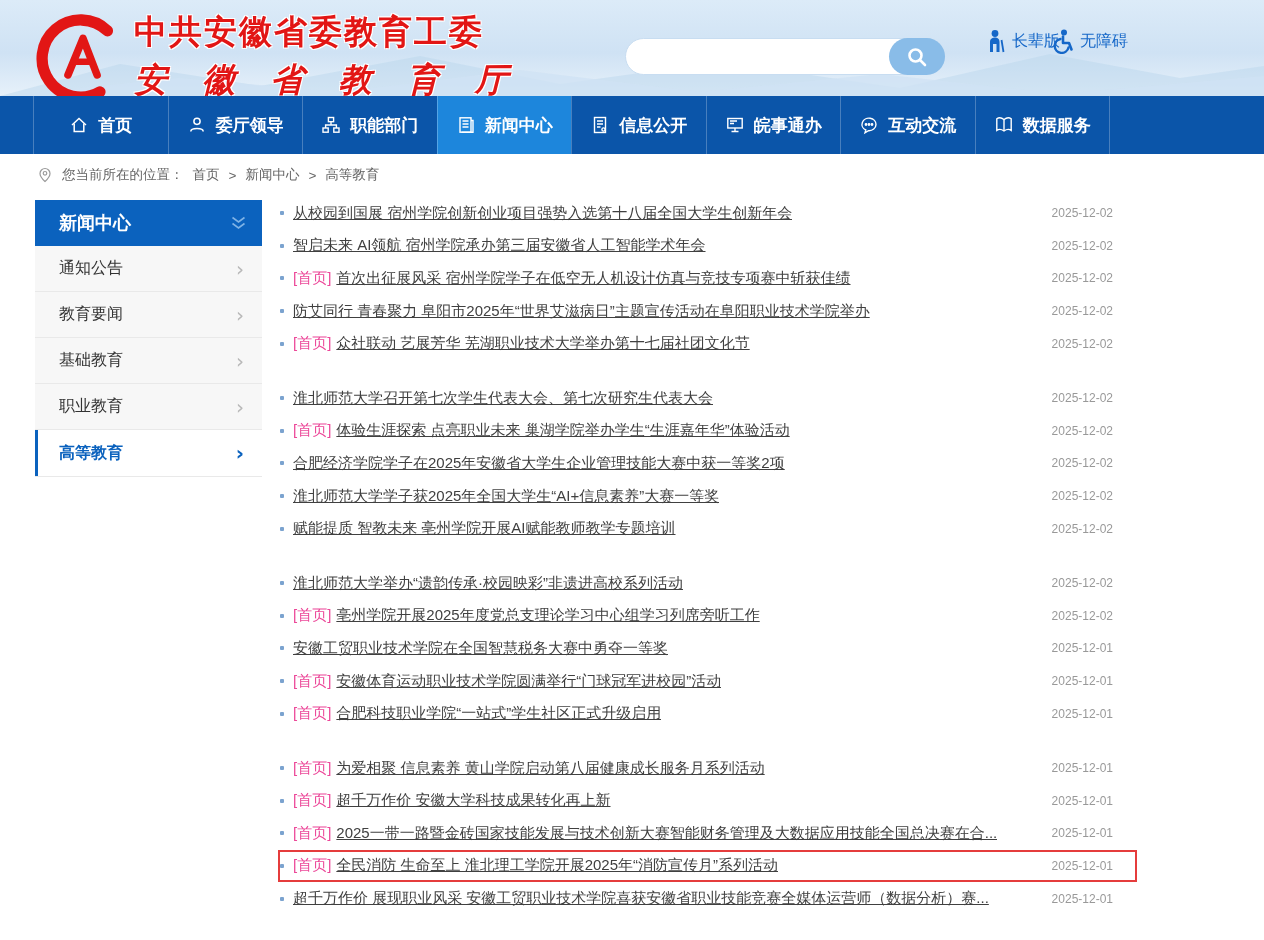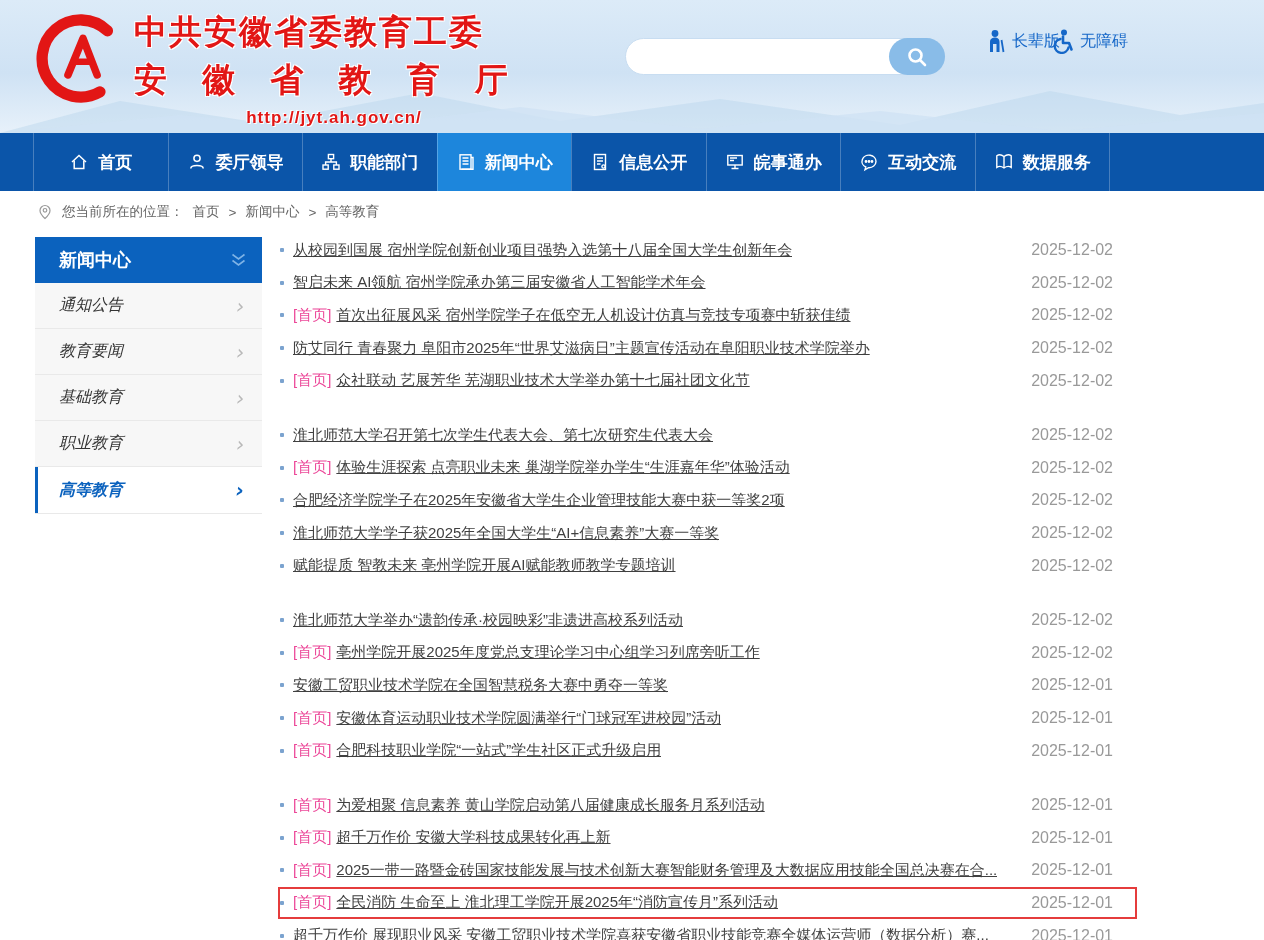--- a/index.html
+++ b/index.html
@@ -1,25 +1,25 @@
 <!DOCTYPE html>
 <html><head>
 <meta charset="utf-8">
 <style>
   * { box-sizing: border-box; margin: 0; padding: 0; }
   html, body { width: 1264px; height: 940px; overflow: hidden; }
   body { font-family: "Liberation Sans", "DejaVu Sans", sans-serif; background: #fff; position: relative; }
 
   
-  .header { position: relative; height: 133px; background: linear-gradient(180deg, #dcebf8 0%, #cfe2f4 55%, #e7f1fa 100%); overflow: hidden; }
+  .header { position: relative; height: 96px; background: linear-gradient(180deg, #dcebf8 0%, #cfe2f4 55%, #e7f1fa 100%); overflow: hidden; }
   .mountains { position: absolute; left: 0; bottom: 0; width: 1264px; height: 70px; }
   .logo { position: absolute; left: 36px; top: 8px; width: 94px; height: 102px; }
   .brand { position: absolute; left: 134px; top: 10px; width: 400px; }
   .brand-l1 { font-size: 33px; font-weight: bold; color: #e21615; letter-spacing: 2px; white-space: nowrap; text-shadow: 1px 1px 0 #fff, -1px -1px 0 #fff, 1px -1px 0 #fff, -1px 1px 0 #fff; }
-  .brand-l2 { font-size: 33px; font-weight: bold; color: #e21615; letter-spacing: 13px; white-space: nowrap; margin-top: 3px; text-shadow: 1px 1px 0 #fff, -1px -1px 0 #fff, 1px -1px 0 #fff, -1px 1px 0 #fff; }
+  .brand-l2 { font-size: 33px; font-weight: bold; color: #e21615; letter-spacing: 13px; white-space: nowrap; margin-top: 3px; text-shadow: 1px 1px 0 #fff, -1px -1px 0 #fff, 1px -1px 0 #fff, -1px 1px 0 #fff; font-style: italic; }
   .brand-url { font-size: 17px; font-weight: bold; color: #e21615; text-align: center; margin-top: 5px; letter-spacing: 1px; text-shadow: 1px 1px 0 #fff, -1px -1px 0 #fff; }
 
   .search { position: absolute; left: 625px; top: 38px; width: 320px; height: 37px; background: #fff; border: 1px solid #c8ddf1; border-radius: 19px; }
   .search-input { position: absolute; left: 16px; top: 1px; width: 240px; height: 33px; border: none; outline: none; background: transparent; font-size: 15px; color: #333; }
   .search-btn { position: absolute; right: -1px; top: -1px; width: 56px; height: 37px; background: #89bce8; border-radius: 19px; border: none; display: flex; align-items: center; justify-content: center; cursor: pointer; }
 
   .access { position: absolute; top: 28px; display: flex; align-items: center; gap: 4px; color: #1567c8; font-size: 16px; cursor: pointer; }
   .access-elder { left: 982px; }
   .access-barrier { left: 1050px; text-align: right; }
 
@@ -33,35 +33,35 @@
 
   
   .breadcrumb { height: 42px; display: flex; align-items: center; padding-left: 37px; color: #666; font-size: 13.5px; gap: 9px; }
   .crumb { cursor: pointer; }
 
   
   .main { display: flex; padding-left: 35px; align-items: flex-start; }
 
   .sidebar { width: 227px; flex: none; margin-top: 4px; border-bottom: 1px solid #e9e9e9; }
   .side-header { height: 46px; background: #0b62be; color: #fff; font-size: 18px; font-weight: bold; display: flex; align-items: center; justify-content: space-between; padding: 0 16px 0 24px; }
-  .side-item { height: 46px; background: #f7f7f7; border-bottom: 1px solid #e9e9e9; display: flex; align-items: center; justify-content: space-between; padding: 0 18px 0 24px; font-size: 16px; color: #333; cursor: pointer; font-style: italic; }
+  .side-item { height: 46px; background: #f7f7f7; border-bottom: 1px solid #e9e9e9; display: flex; align-items: center; justify-content: space-between; padding: 0 18px 0 24px; font-size: 16px; color: #333; cursor: pointer; }
   .side-item:last-child { border-bottom: none; }
   .side-chev { color: #b9b9b9; font-size: 20px; line-height: 1; font-family: "DejaVu Sans", sans-serif; }
   .side-item.active { background: #fff; color: #0b62be; font-weight: bold; border-left: 3px solid #0b62be; padding-left: 21px; }
   .side-item.active .side-chev { color: #0b62be; }
 
   .content { margin-left: 16px; width: 859px; margin-top: 1px; }
   .group { list-style: none; margin-bottom: 22px; }
   .row { height: 32.6px; display: flex; align-items: center; padding: 0 24px 0 2px; font-size: 15px; color: #404040; position: relative; cursor: pointer; }
   .bullet { width: 4px; height: 4px; background: #7ba3cf; border-radius: 1px; margin-right: 9px; flex: none; }
   .rowtext { flex: 1; min-width: 0; display: flex; white-space: nowrap; overflow: hidden; }
   .tag { color: #ec4899; flex: none; }
   .tag:not(:empty) { margin-right: 5px; }
   .title { overflow: hidden; text-overflow: ellipsis; white-space: nowrap; text-decoration: underline; }
-  .date { color: #999; font-size: 16px; margin-left: 14px; flex: none; }
+  .date { color: #999; font-size: 12px; margin-left: 14px; flex: none; }
   .row.highlighted { outline: 2px solid #e53c3c; outline-offset: -2px; }
 
   svg { display: block; }
 </style>
 </head>
 <body>
 
 <div class="header">
   <svg class="mountains" viewBox="0 0 1264 70" preserveAspectRatio="none">
     <polygon points="0,70 120,38 260,60 420,30 560,58 720,36 900,62 1050,28 1180,52 1264,40 1264,70" fill="#b9d4ec" opacity="0.45"></polygon>

